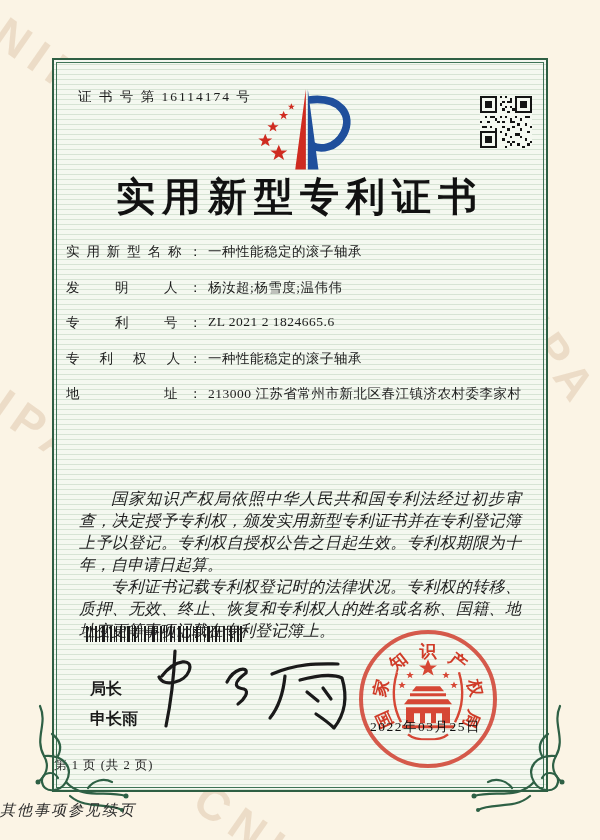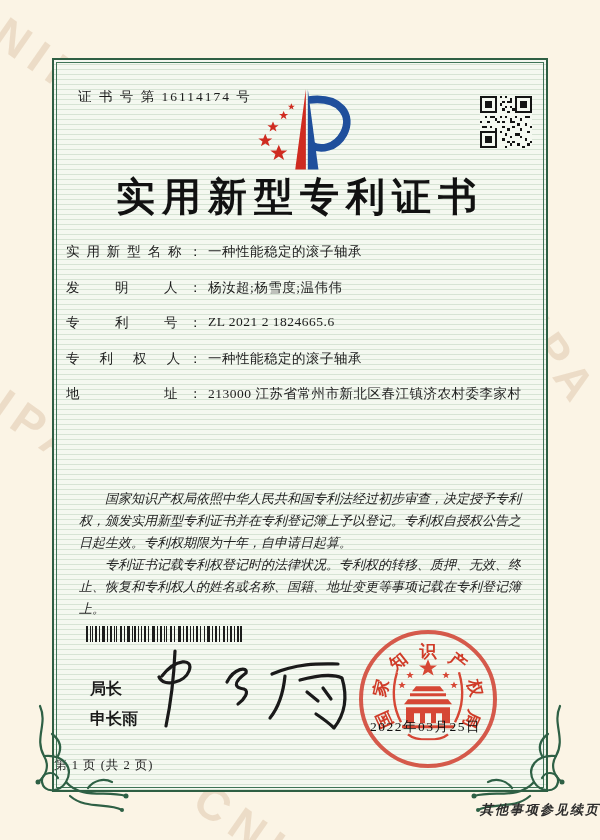--- a/index.html
+++ b/index.html
@@ -32,21 +32,21 @@
     font-size:39px;font-weight:bold;letter-spacing:7px;color:#111;
   }
   .fields{position:absolute;left:12px;right:16px;top:183px;font-size:13.5px;color:#1d1d1d;}
   .frow{height:35.5px;position:relative;white-space:nowrap;}
   .flabel{display:inline-block;width:136px;text-align:justify;text-align-last:justify;vertical-align:top;}
   .fvalue{margin-left:6px;letter-spacing:.5px;}
   .pair2{position:absolute;left:256px;top:0;}
   .pair2 .flabel{width:118px;}
   .paras{
     position:absolute;left:25px;right:25px;top:428px;
-    font-size:13px;line-height:22px;font-style:italic;color:#222;text-align:justify;
+    font-size:16px;line-height:22px;font-style:italic;color:#222;text-align:justify;
   }
   .paras p{margin:0;text-indent:2em;}
   .barcode{position:absolute;left:32px;top:566px;width:156px;height:16px;}
   .officer{
     position:absolute;left:36px;top:614px;z-index:3;
     font-family:"Liberation Sans","DejaVu Sans",sans-serif;
     font-weight:bold;font-size:16px;color:#1b1b1b;line-height:30px;
   }
   .officer div{margin:0;}
   .sig{position:absolute;left:78px;top:586px;width:245px;height:95px;z-index:3;}
@@ -56,22 +56,22 @@
   }
   .seal-emblem{position:absolute;left:50%;top:50%;transform:translate(-50%,-52%);}
   .seal-char{
     position:absolute;left:50%;top:50%;
     font-size:17px;font-weight:bold;color:#cf3420;
     font-family:"Liberation Serif","DejaVu Serif",serif;
   }
   .seal-date{position:absolute;left:316px;top:658px;font-size:13.5px;letter-spacing:1.5px;color:#101010;z-index:4;}
   .page-no{position:absolute;left:0;right:0;top:697px;text-align:left;font-size:12.5px;color:#222;letter-spacing:1px;}
   .note{
-    position:absolute;left:0;width:600px;top:801px;text-align:right;
-    font-size:13px;font-style:italic;color:#2c2c2c;z-index:1;letter-spacing:2px;font-weight:bold;
+    position:absolute;left:0;width:600px;top:801px;text-align:left;
+    font-size:15px;font-style:italic;color:#2c2c2c;z-index:1;letter-spacing:2px;
   }
   .fl{position:absolute;z-index:2;}
   .fl-bl{left:-24px;bottom:-26px;}
   .fl-br{right:-24px;bottom:-26px;transform:scaleX(-1);}
 </style>
 </head>
 <body>
 
 <span class="watermark" style="left:-20px;top:-18px;">CNIPA</span>
 <span class="watermark" style="left:-55px;top:330px;">CNIPA</span>

